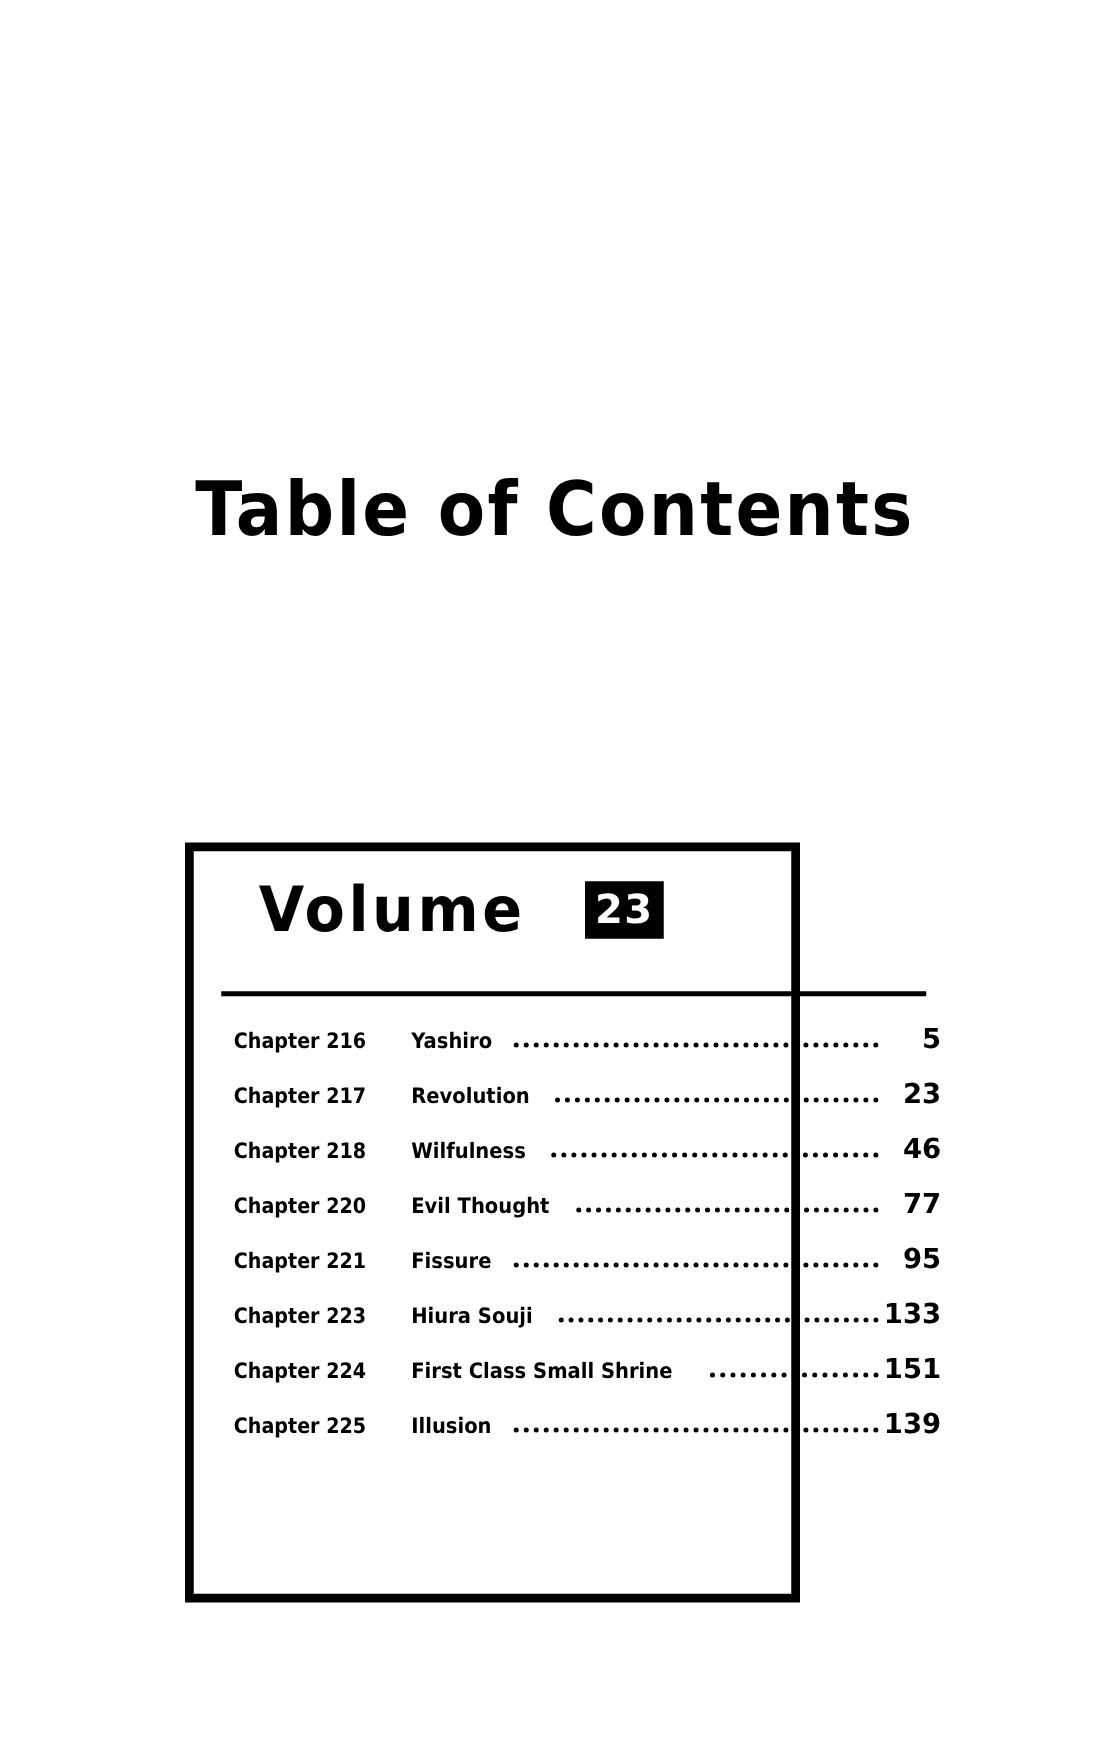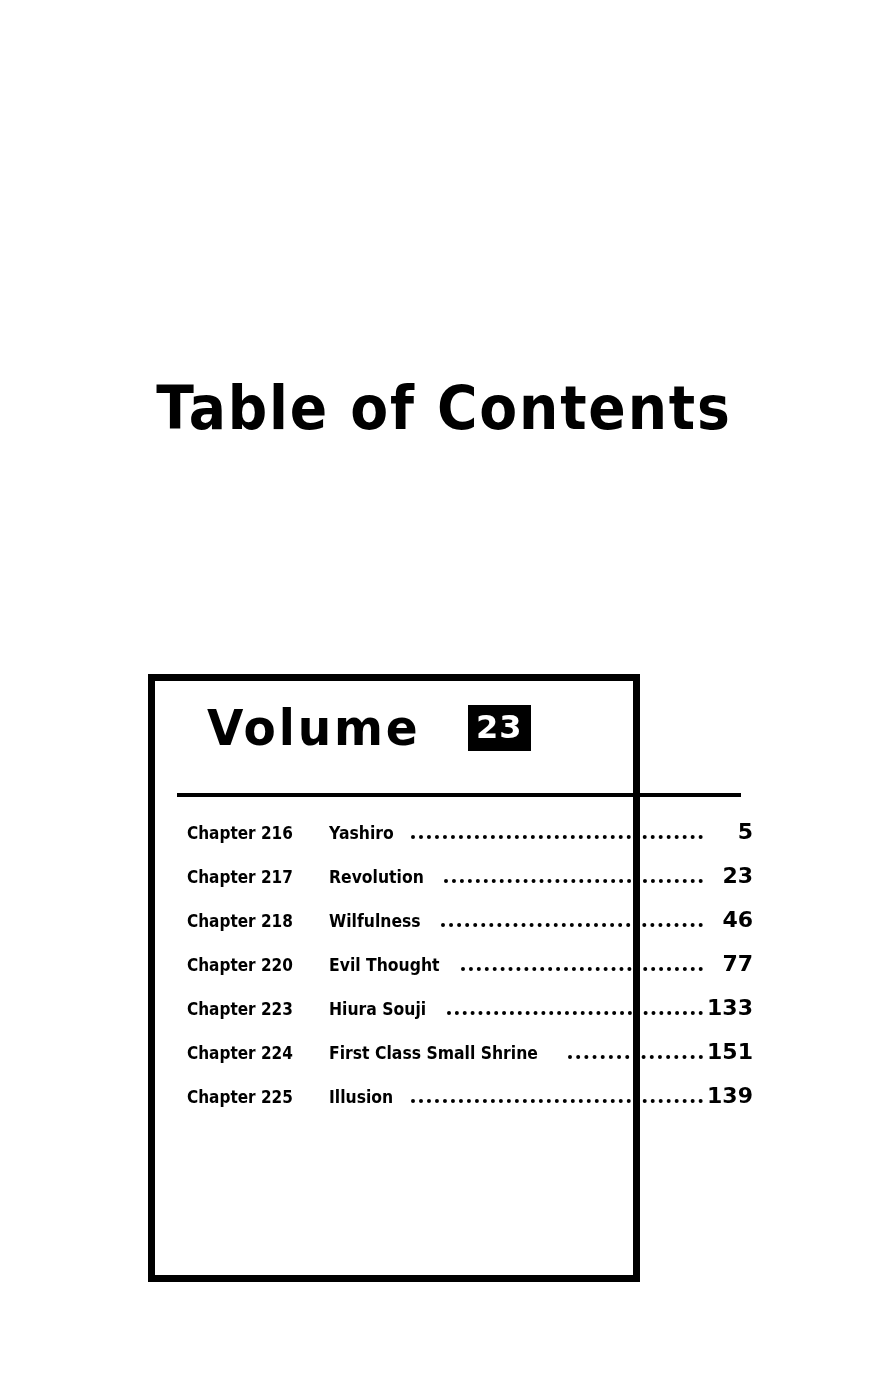--- a/index.html
+++ b/index.html
@@ -172,20 +172,26 @@
     </div>
 
 
     <div class="chapter-row">
       <span class="ch-label">Chapter 220</span>
       <span class="ch-title">Evil Thought</span>
       <span class="dots"></span>
       <span class="ch-page">77</span>
     </div>
 
+    <div class="chapter-row">
+      <span class="ch-label">Chapter 221</span>
+      <span class="ch-title">Fissure</span>
+      <span class="dots"></span>
+      <span class="ch-page">95</span>
+    </div>
 
 
     <div class="chapter-row">
       <span class="ch-label">Chapter 223</span>
       <span class="ch-title">Hiura Souji</span>
       <span class="dots"></span>
       <span class="ch-page">133</span>
     </div>
 
     <div class="chapter-row">

